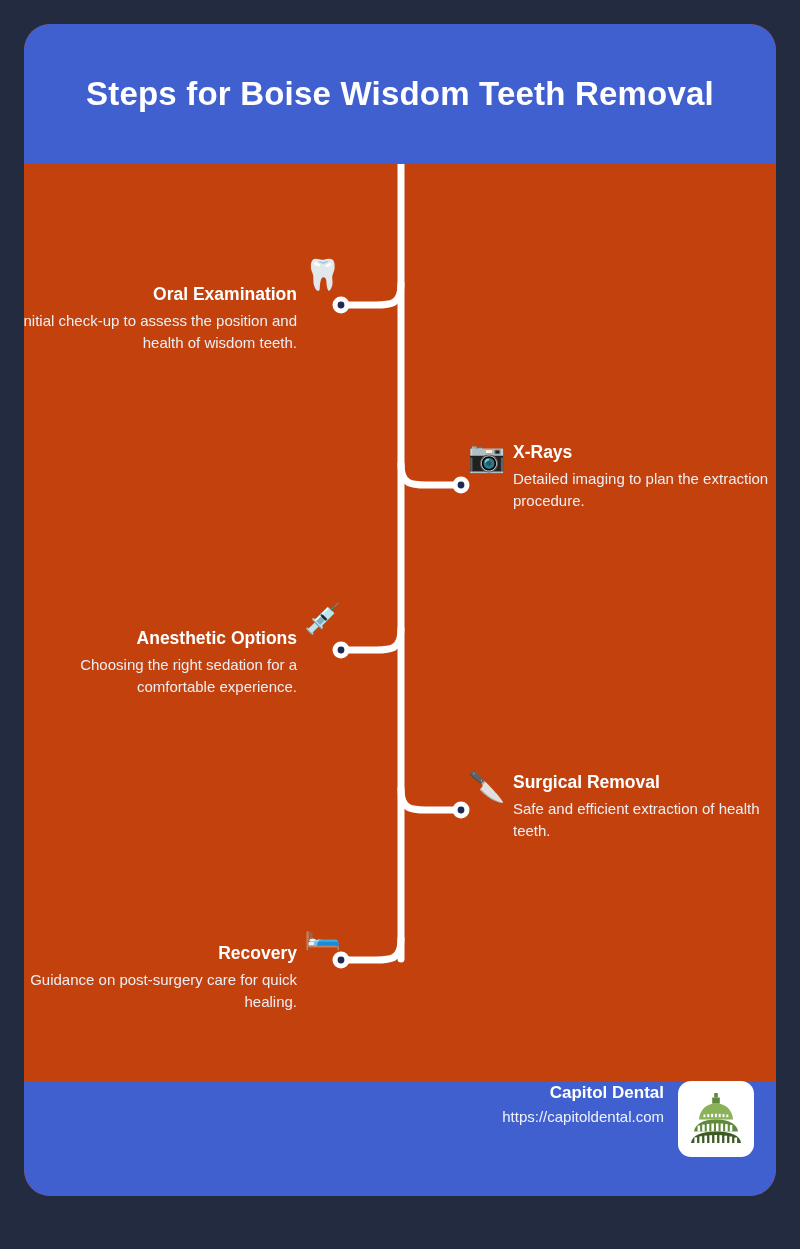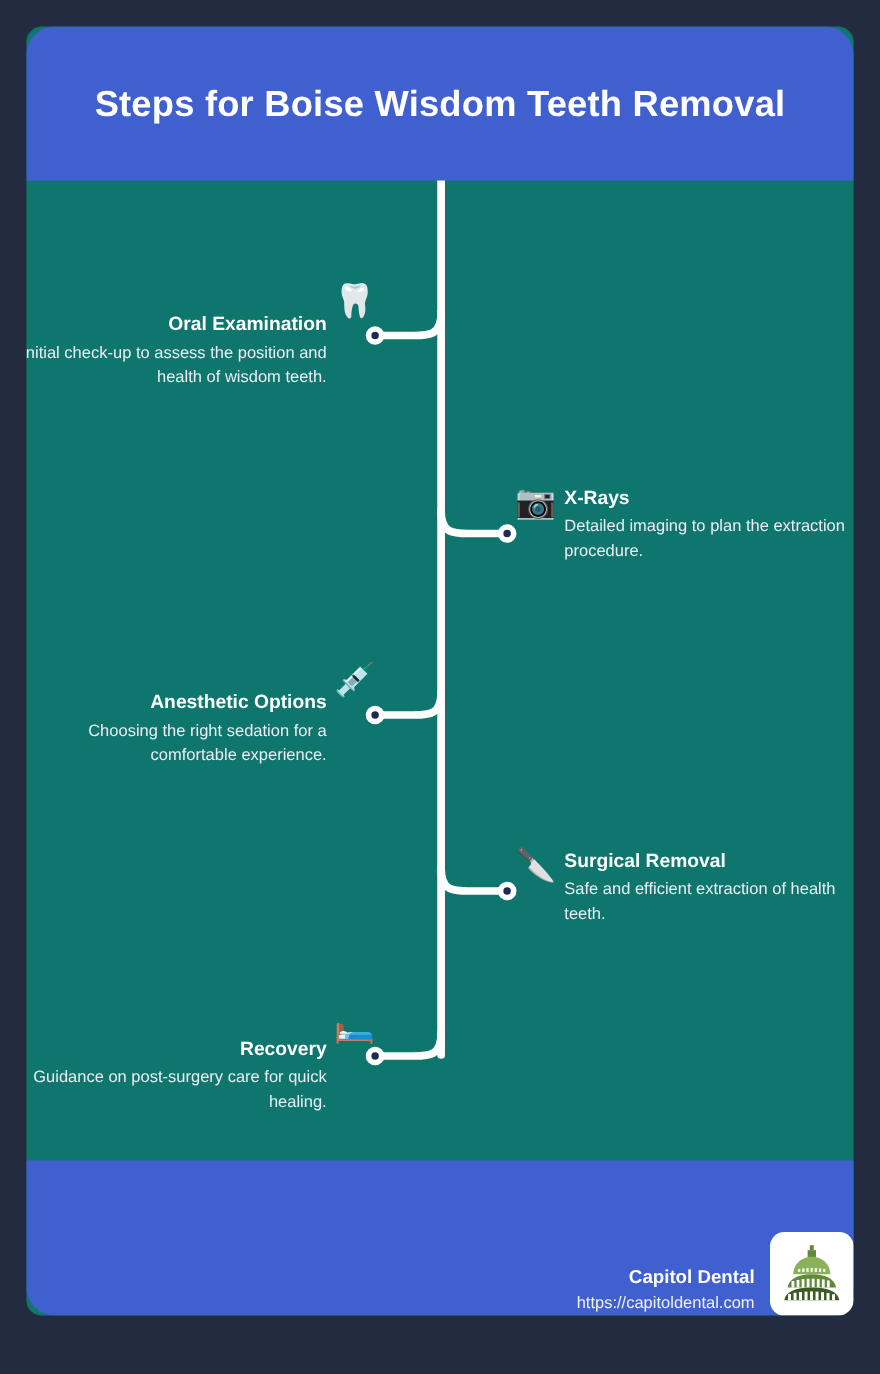--- a/index.html
+++ b/index.html
@@ -5,43 +5,44 @@
   * { margin:0; padding:0; box-sizing:border-box; }
   html, body {
     width:800px; height:1249px;
     background:#232b40;
     font-family:"Liberation Sans", sans-serif;
     overflow:hidden;
   }
   #infographic-card{
     position:absolute; left:24px; top:24px;
     width:752px; height:1172px;
-    border-radius:14px;
-    background:#0f766e;
+    border-radius:26px;
+    background:#c2410c;
     overflow:hidden;
     text-decoration:underline;
   }
   #header-band{
     position:absolute; left:0; top:0; width:752px; height:140px;
     background:#4160d0;
     border-radius:26px 26px 0 0;
     display:flex; align-items:center; justify-content:center;
   }
   #header-title{
     color:#ffffff;
     font-size:33px;
     font-weight:bold;
     letter-spacing:0.2px;
     text-align:center;
   }
   #footer-band{
-    position:absolute; left:0; bottom:0; width:752px; height:141px;
+    position:absolute; left:0; bottom:0; width:752px; height:115px;
     background:#4160d0;
     border-radius:0 0 26px 26px;
-    display:flex; align-items:flex-end; justify-content:flex-end;
+    display:flex; align-items:flex-start; justify-content:flex-end;
+    padding-right:22px;
   }
   #footer-text{
     text-align:right; margin-right:14px; color:#ffffff;
   }
   #footer-brand{ font-size:17px; font-weight:bold; line-height:1.45; }
   #footer-url{ font-size:15px; font-weight:normal; line-height:1.5; color:#f0f2fb; }
   #footer-logo{
     width:76px; height:76px; border-radius:13px; background:#ffffff;
     display:flex; align-items:center; justify-content:center;
     flex:0 0 auto;

